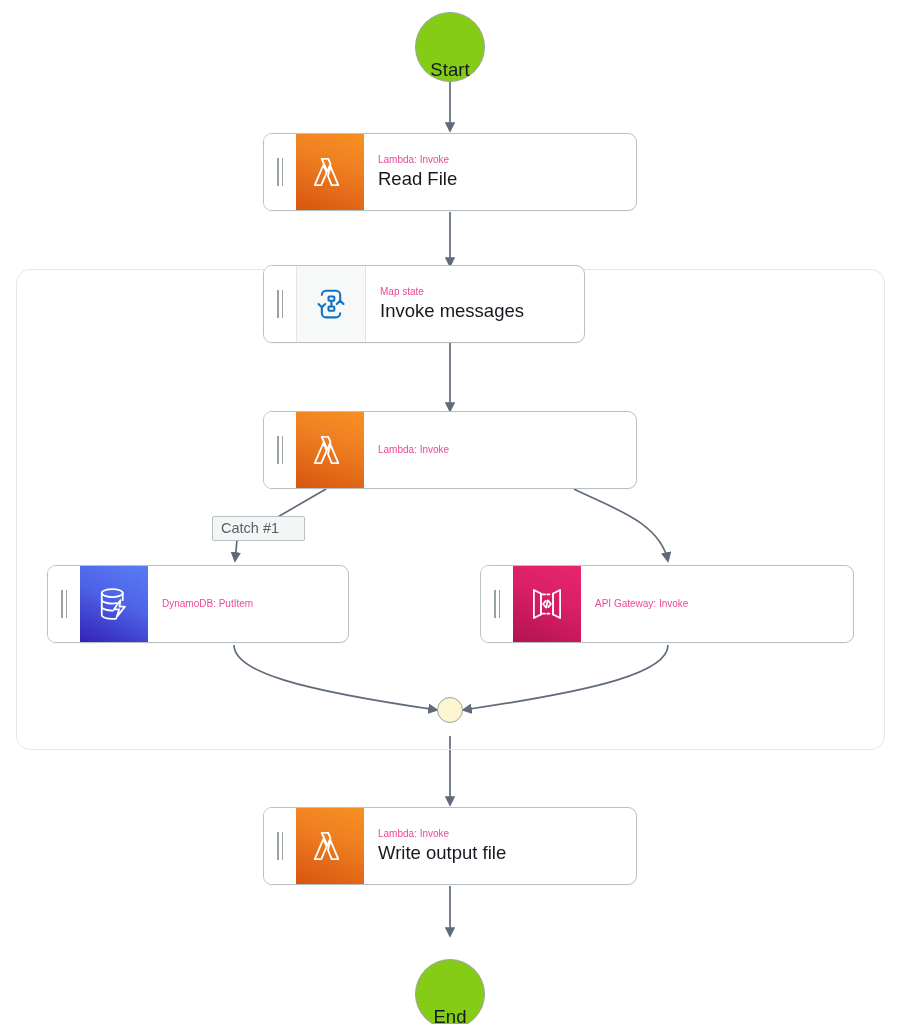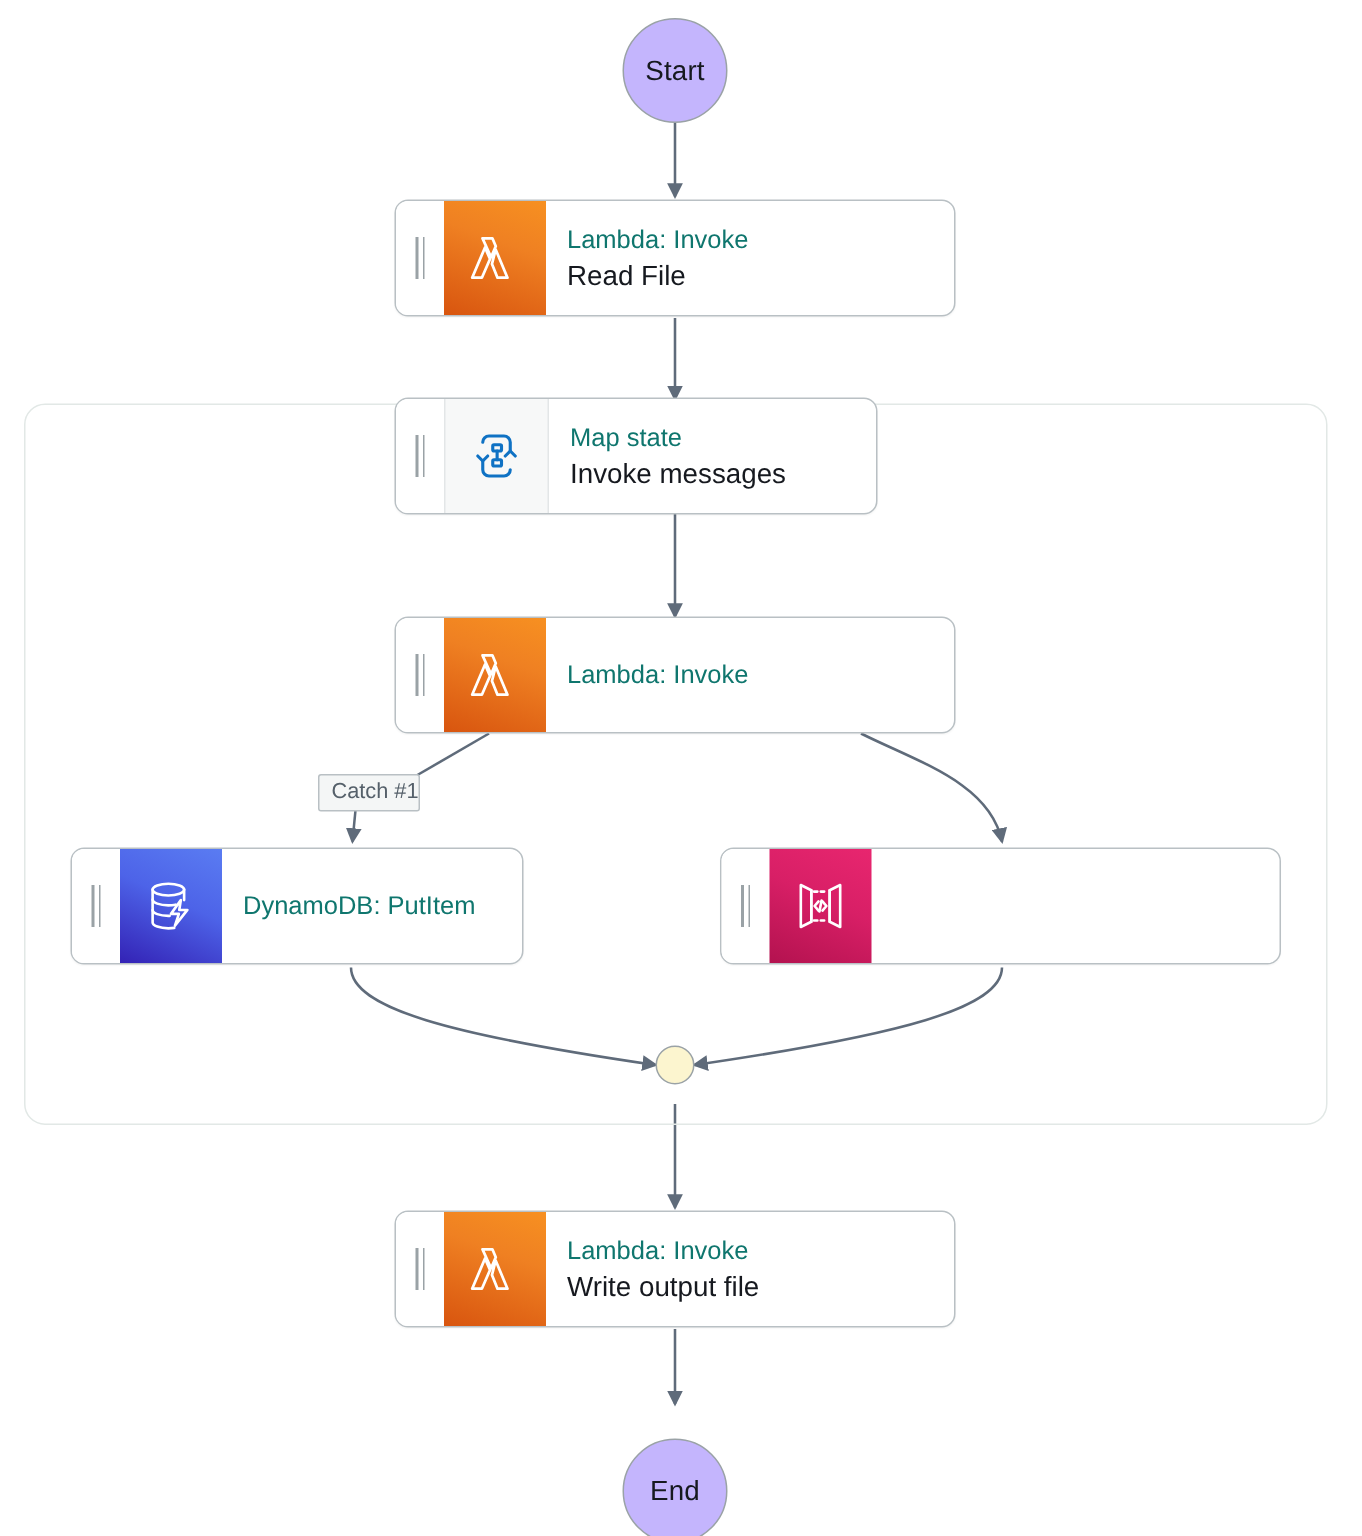--- a/index.html
+++ b/index.html
@@ -39,24 +39,24 @@
     background: transparent;
     box-sizing: border-box;
   }
 
   
   .terminal {
     position: absolute;
     width: 70px;
     height: 70px;
     border-radius: 50%;
-    background: #c4b5fd;
+    background: #84cc16;
     border: 1.3px solid #9aa2a6;
     display: flex;
-    align-items: center;
+    align-items: flex-end;
     justify-content: center;
     box-sizing: border-box;
   }
   .terminal span {
     font-size: 18.5px;
     color: #16191f;
     letter-spacing: 0.1px;
   }
 
   .junction {
@@ -123,40 +123,40 @@
   .labels {
     flex: 1 1 auto;
     padding-left: 14px;
     display: flex;
     flex-direction: column;
     justify-content: center;
     gap: 1px;
     min-width: 0;
   }
   .card-sub {
-    font-size: 17px;
-    color: #0f766e;
+    font-size: 10px;
+    color: #ec4899;
     line-height: 1.25;
     white-space: nowrap;
   }
   .card-title {
     font-size: 18.5px;
     color: #16191f;
     font-weight: 400;
     line-height: 1.25;
     white-space: nowrap;
   }
 
   
   .catch-label {
     position: absolute;
     background: #f4f6f6;
     border: 1.2px solid #b9c0c4;
     border-radius: 2px;
-    padding: 3px 0 4px 8px;
+    padding: 3px 25px 4px 8px;
     font-size: 14.5px;
     color: #55606a;
     white-space: nowrap;
     box-sizing: border-box;
   }
 </style>
 </head>
 <body>
 
 <div id="canvas">
@@ -292,20 +292,21 @@
           <path d="M31 12 v24"></path>
           <path d="M19 13 h10" stroke-dasharray="2.6 2.6"></path>
           <path d="M19 35 h10" stroke-dasharray="2.6 2.6"></path>
           <path d="M22.5 20.5 L19.5 24 l3 3.5"></path>
           <path d="M25.5 20.5 L28.5 24 l-3 3.5"></path>
           <path d="M24.8 19.8 L23.2 28.2"></path>
         </g>
       </svg>
     </div>
     <div class="labels">
+      <div class="card-sub">API Gateway: Invoke</div>
     </div>
   </div>
 
   <div class="junction" style="left:437px; top:697px;"></div>
 
   <div class="card" style="left:263px; top:807px; width:374px;">
     <div class="grip">
         <i></i>
         <i></i>
       </div>

